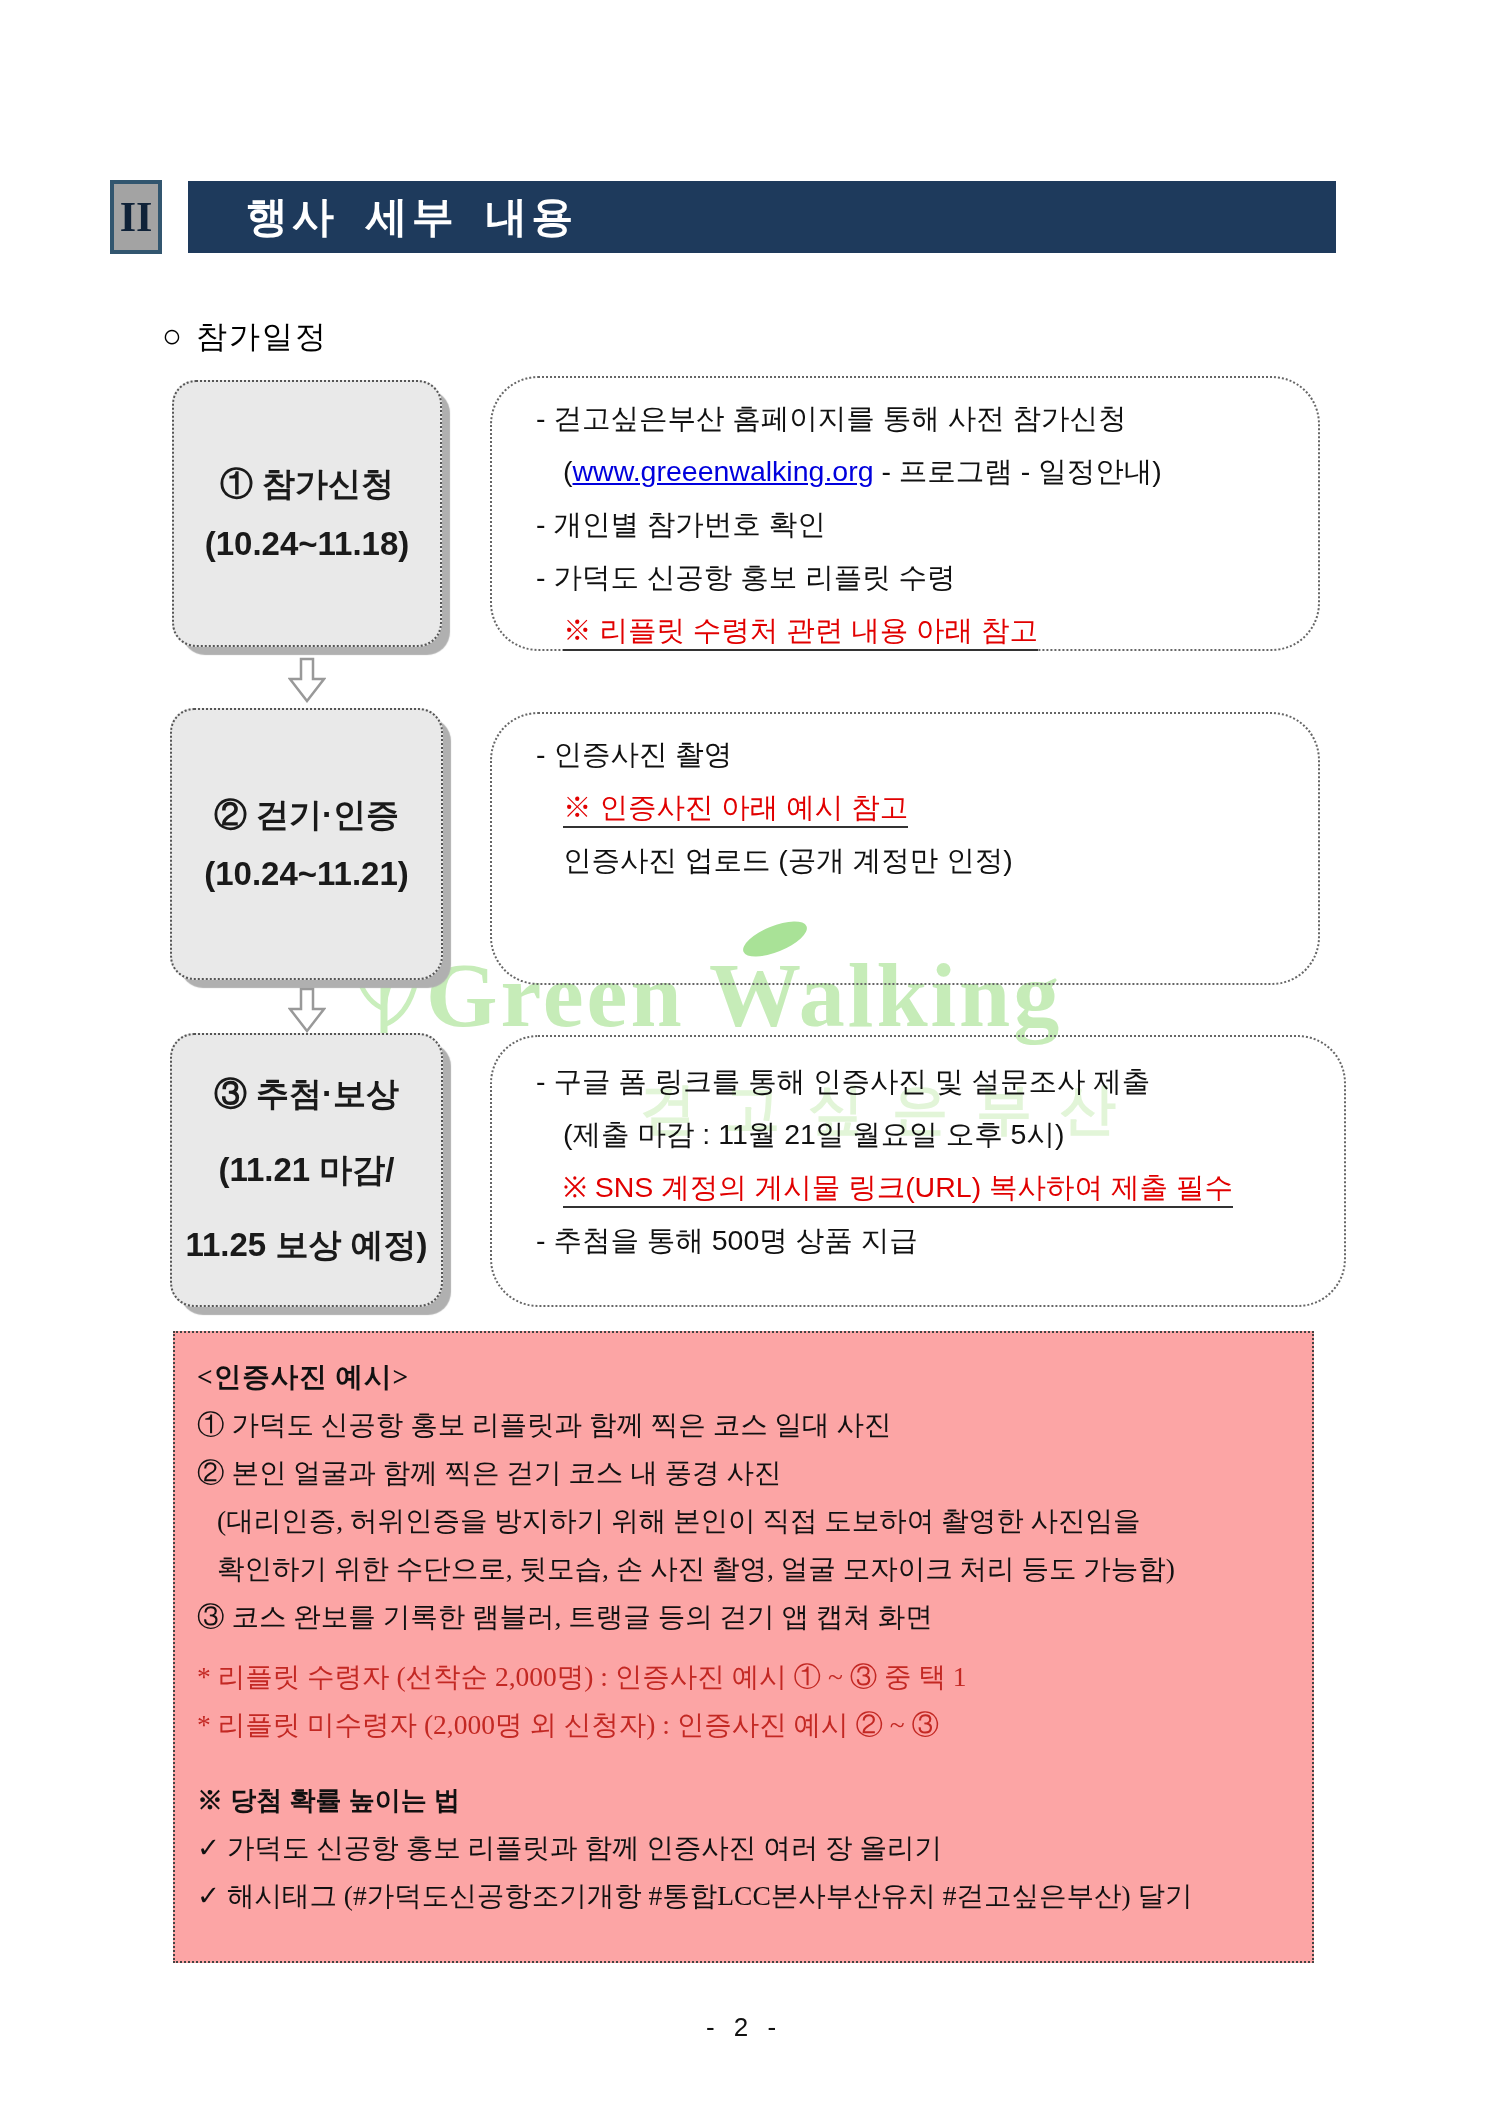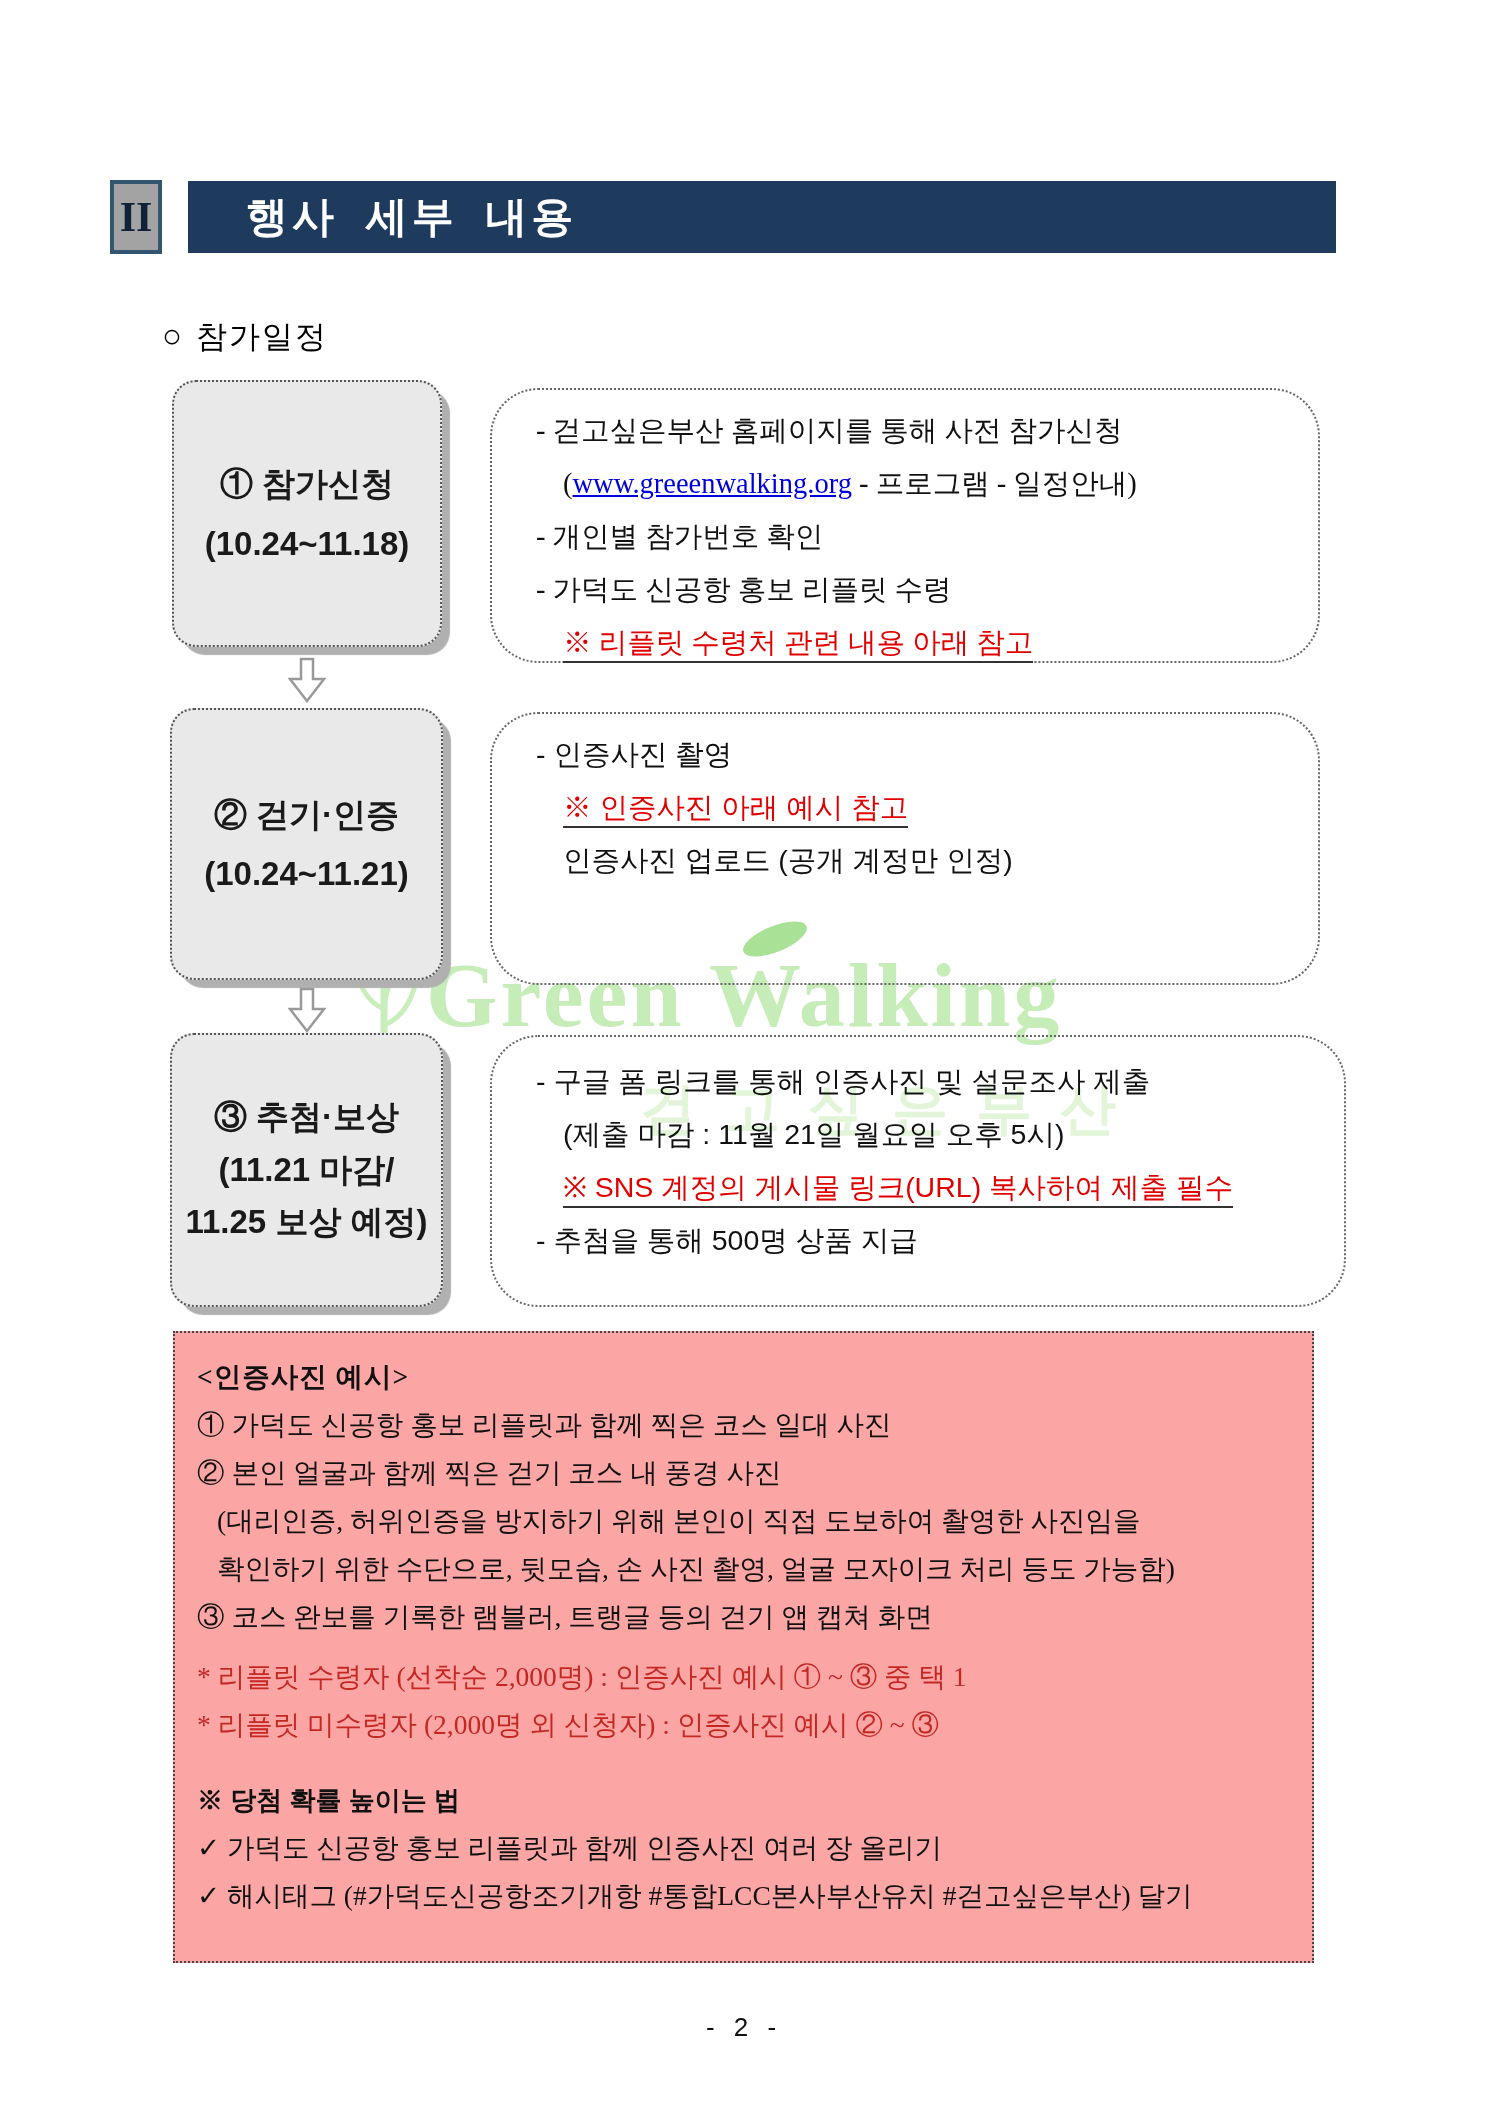--- a/index.html
+++ b/index.html
@@ -41,28 +41,28 @@
   
   .flow-left {
     position:absolute; background:#e9e9e9; border:2px dotted #555;
     border-radius:24px; box-shadow:9px 9px 1px -1px #b0b0b0;
     display:flex; flex-direction:column; justify-content:center; align-items:center;
     z-index:1; box-sizing:border-box;
   }
   .flow-left .t { font-size:33px; font-weight:700; line-height:1.8; color:#1a1a1a; white-space:nowrap; }
   #lbox1 { left:172px; top:380px; width:270px; height:267px; }
   #lbox2 { left:170px; top:708px; width:273px; height:272px; }
-  #lbox3 { left:170px; top:1033px; width:273px; height:274px; }
+  #lbox3 { left:170px; top:1033px; width:273px; height:274px;gap:23px; }
   #lbox3 .t { line-height:1.6; }
   .flow-right {
     position:absolute; border:2px dotted #666; border-radius:48px;
     background:transparent; z-index:1; box-sizing:border-box;
     padding:14px 26px 0 44px;
   }
-  #rbox1 { left:490px; top:388px; width:830px; height:275px;font-family:Liberation Serif, serif; }
+  #rbox1 { left:490px; top:376px; width:830px; height:275px; }
   #rbox2 { left:490px; top:712px; width:830px; height:273px; }
   #rbox3 { left:490px; top:1035px; width:856px; height:272px; padding-top:18px; }
   .tline { font-size:28.5px; line-height:53px; white-space:nowrap; color:#111; }
   .tline.ind { padding-left:27px; }
   .rednote { color:#e10000; border-bottom:2px solid #333; padding-bottom:3px; }
   .link { color:#0000dd; text-decoration:underline; cursor:pointer; }
   .arrow { position:absolute; z-index:1; }
   #arrow1 { left:288px; top:657px; }
   #arrow2 { left:288px; top:987px; }
   

